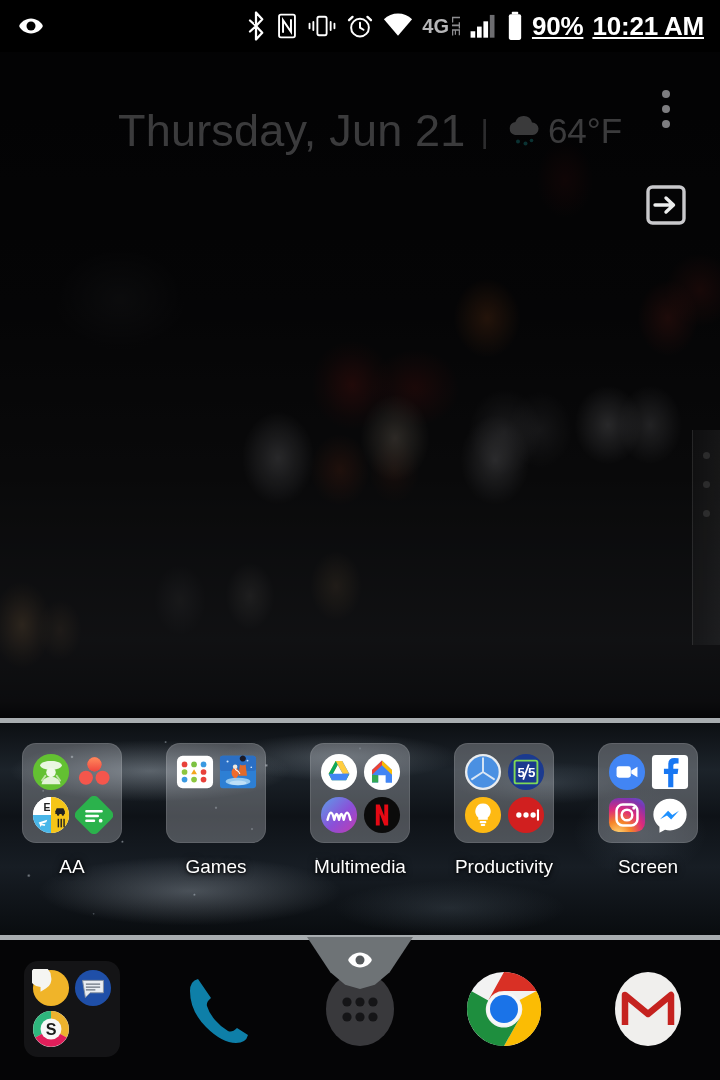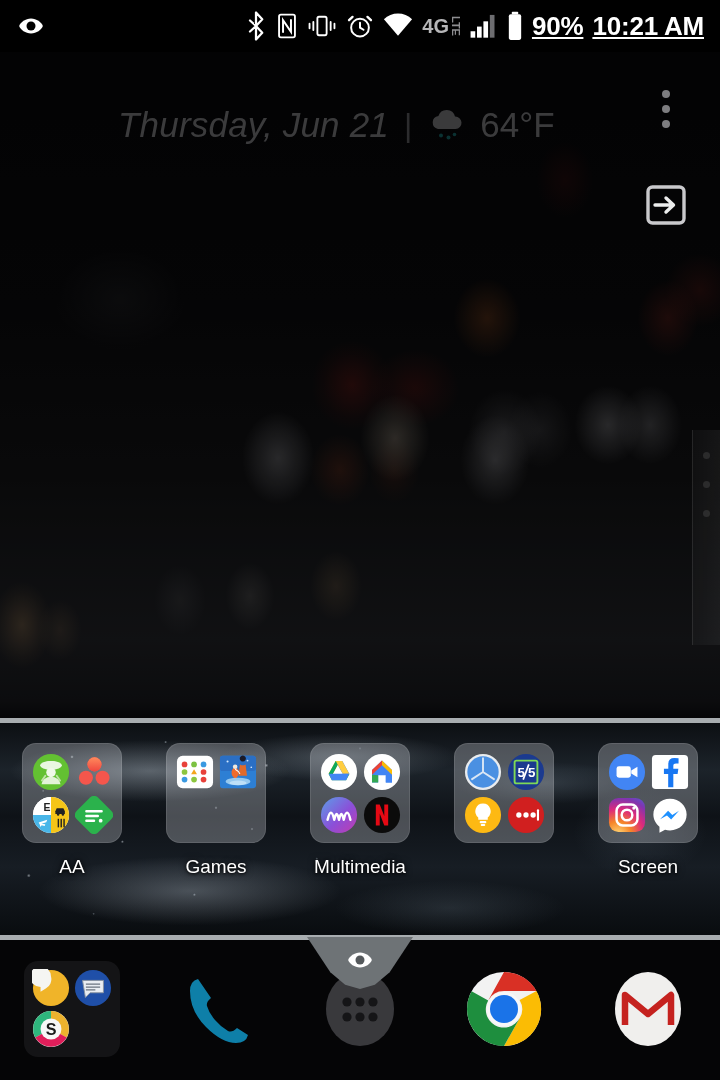--- a/index.html
+++ b/index.html
@@ -97,29 +97,28 @@
   }
   #clock-text { }
 
   
   #widget-row {
     position:absolute; top:105px; left:0; width:720px;
     display:flex; align-items:center; z-index:12;
     padding-left:118px;
   }
   #date-text {
-    font-size:35px; color:rgba(190,190,192,.30); letter-spacing:.2px;
+    font-size:45px; color:rgba(190,190,192,.30); letter-spacing:.2px;
     font-weight:400;
-    font-style:italic;
   }
   #widget-sep {
     font-size:32px; color:rgba(175,175,178,.24); margin:0 15px; font-weight:300;
   }
   #weather-temp {
-    font-size:35px; color:rgba(190,190,192,.30); margin-left:13px; font-weight:400;
+    font-size:35px; color:rgba(190,190,192,.30); margin-left:4px; font-weight:400;
   }
   #weather-icon { opacity:.30; display:block; }
 
   
   #overflow-menu {
     position:absolute; top:86px; right:46px; z-index:14;
     display:flex; flex-direction:column; gap:7px; align-items:center;
     padding:4px;
   }
   .dot3 { width:8px; height:8px; border-radius:50%; background:rgba(200,200,205,.62); }
@@ -509,20 +508,21 @@
           <span class="mini-slot">
             <svg class="mini" viewBox="0 0 40 40">
               <circle cx="20" cy="20" r="19" fill="#d11f1f"></circle>
               <circle cx="12.5" cy="20" r="2.8" fill="#fff"></circle>
               <circle cx="20" cy="20" r="2.8" fill="#fff"></circle>
               <circle cx="27.5" cy="20" r="2.8" fill="#fff"></circle>
               <rect x="31.5" y="14" width="2.2" height="12" rx="1" fill="#fff"></rect>
             </svg>
           </span>
         </div>
+        <span class="folder-label">Productivity</span>
       </div>
 
       <div class="folder-cell">
         <div class="folder-icon-box">
           <span class="mini-slot">
             <svg class="mini" viewBox="0 0 40 40">
               <circle cx="20" cy="20" r="19" fill="#4285f4"></circle>
               <rect x="9" y="14" width="15" height="12" rx="2.6" fill="#fff"></rect>
               <path d="M24.5 18.5 L31 14.5 L31 25.5 L24.5 21.5 Z" fill="#fff"></path>
             </svg>

